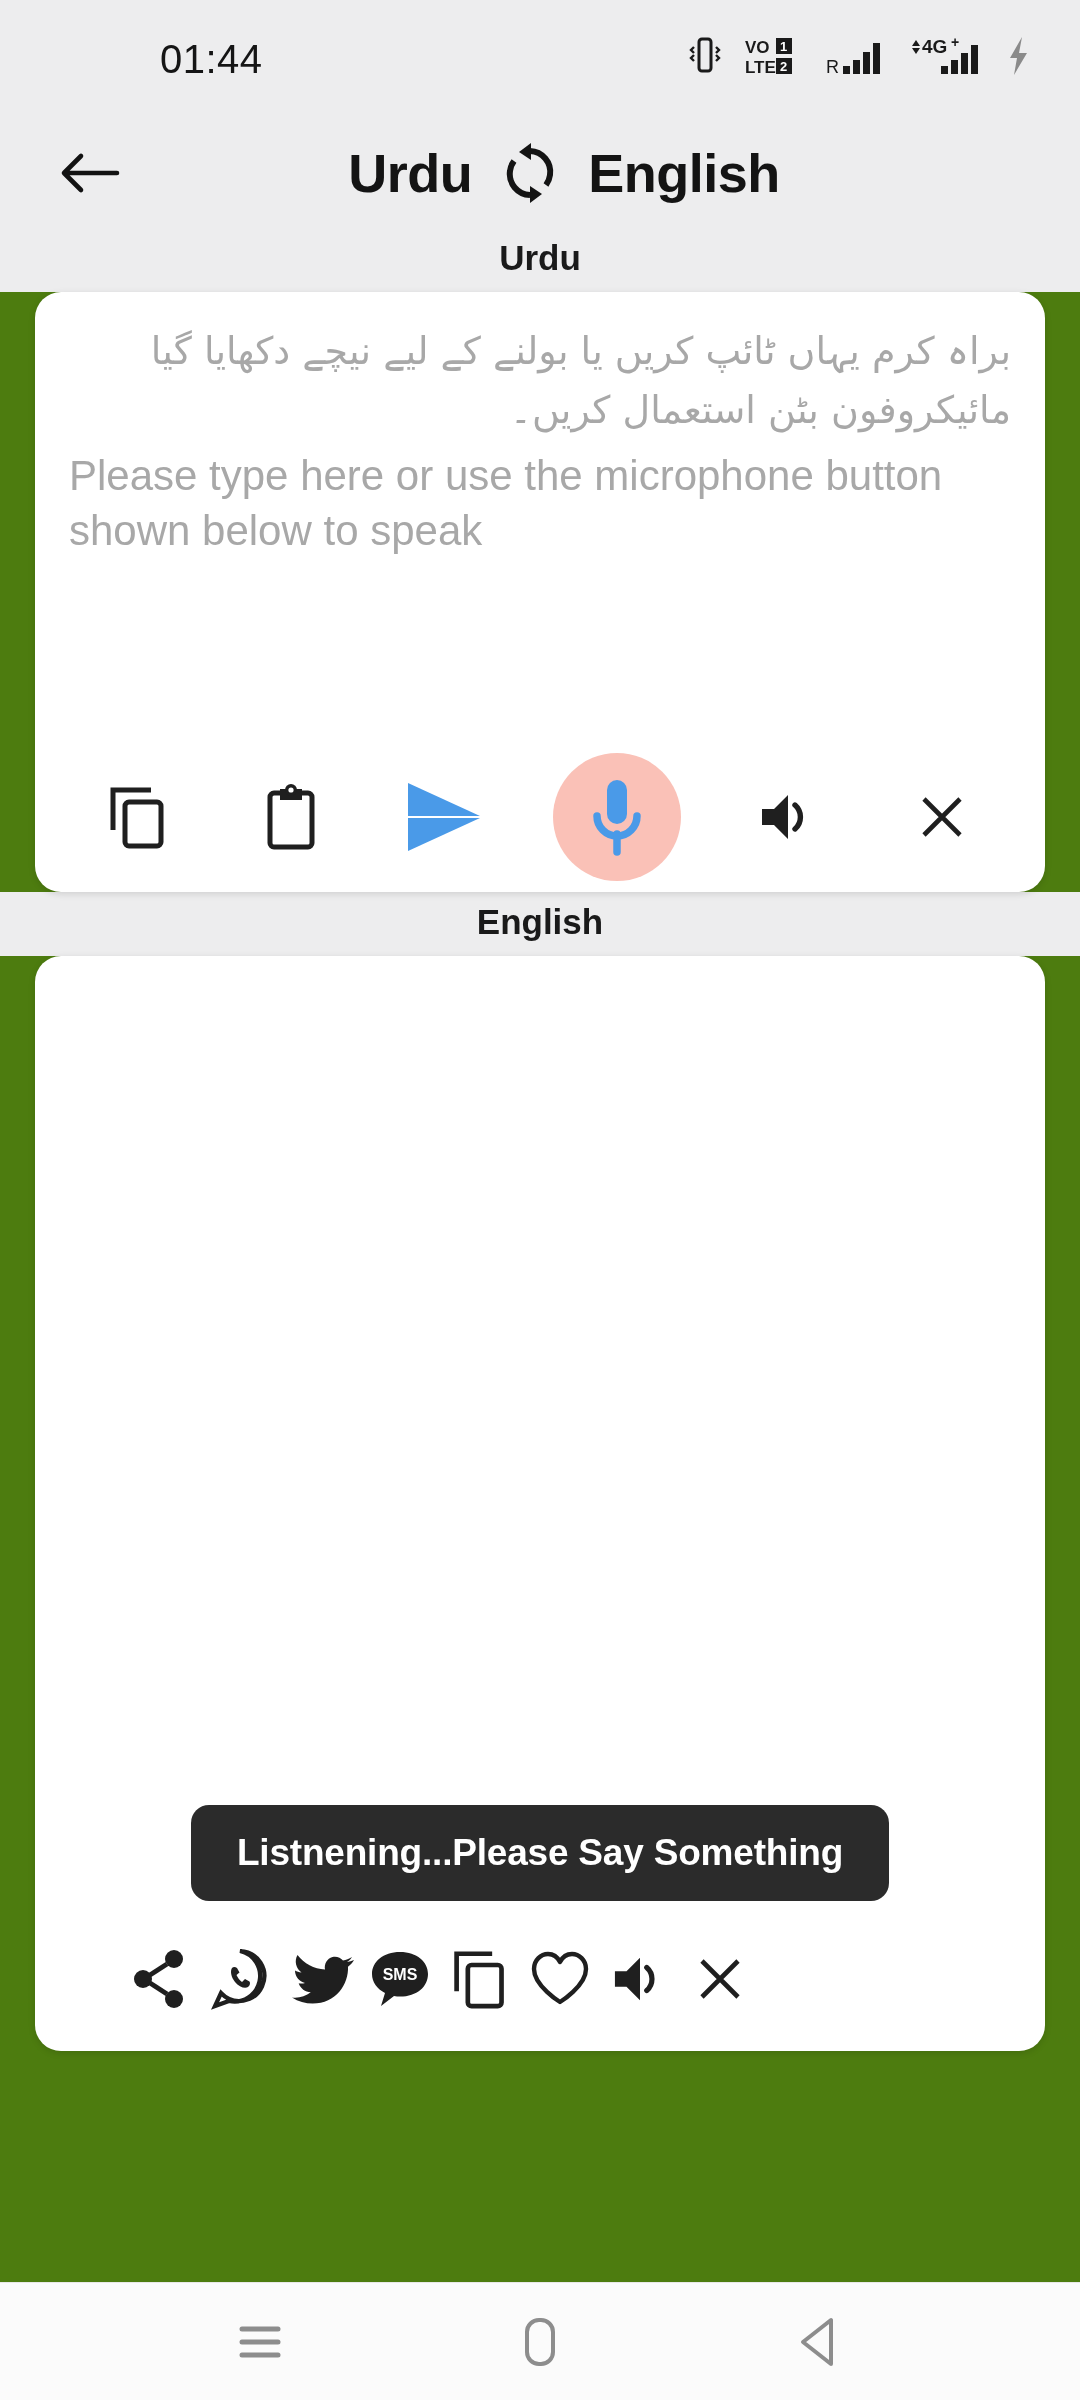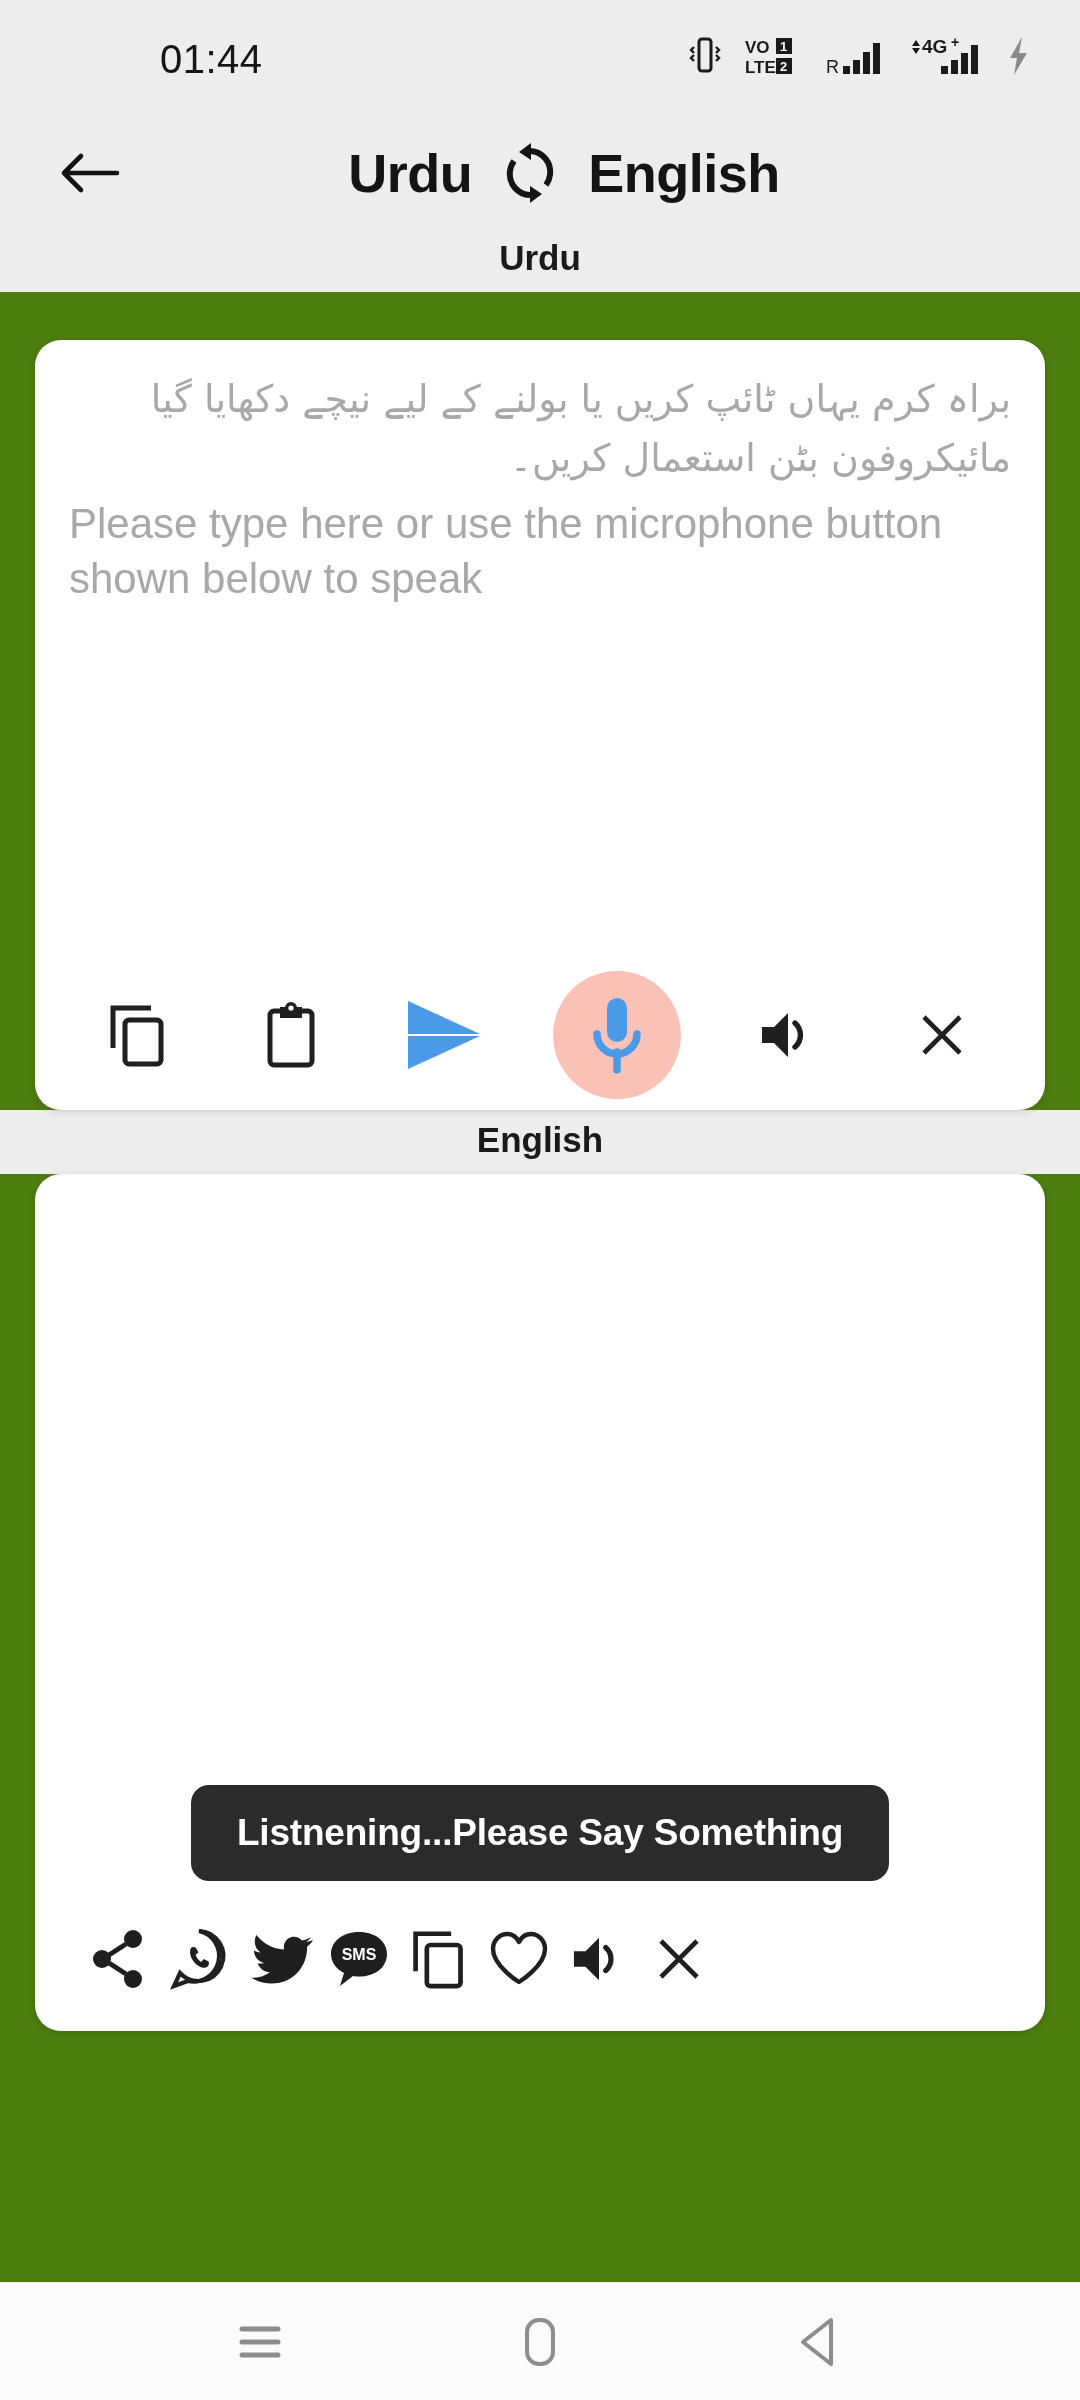--- a/index.html
+++ b/index.html
@@ -92,22 +92,22 @@
   .card {
     margin: 0 35px;
     background: #ffffff;
     border-radius: 26px;
     box-shadow: 0 2px 7px rgba(0,0,0,0.13);
     display: flex;
     flex-direction: column;
     position: relative;
   }
 
-  .card-input { height: 770px; margin-top: 48px; }
-  .card-output { height: 857px; }
+  .card-input { height: 600px; }
+  .card-output { height: 1095px; padding-left: 41px; }
 
   .text-area {
     flex: 1;
     padding: 26px 30px 0 30px;
     overflow: hidden;
   }
 
   .urdu-placeholder {
     direction: rtl;
     text-align: right;

